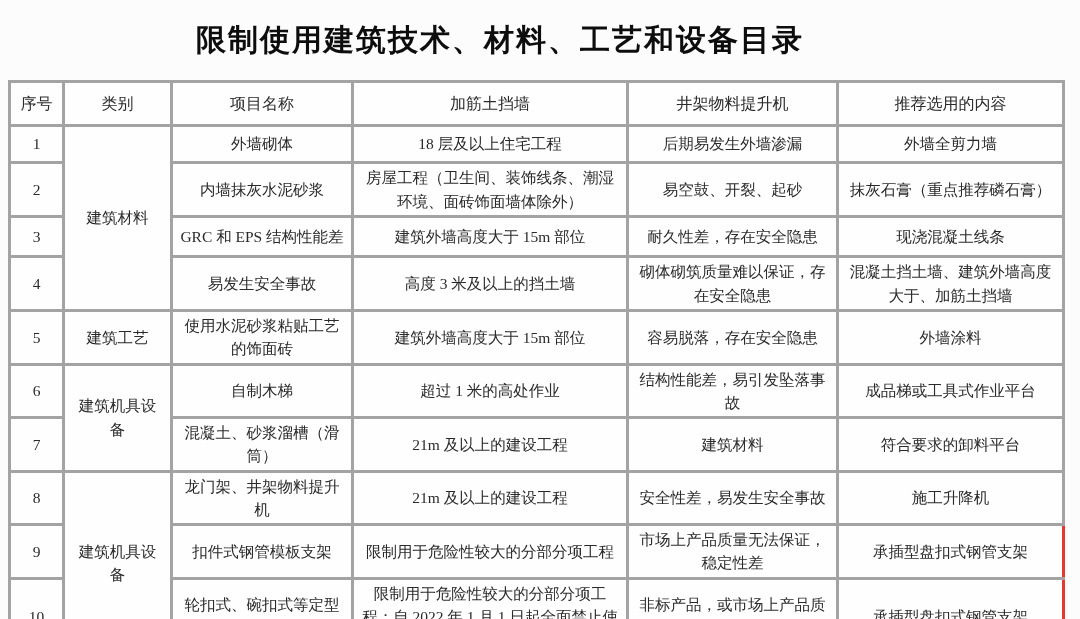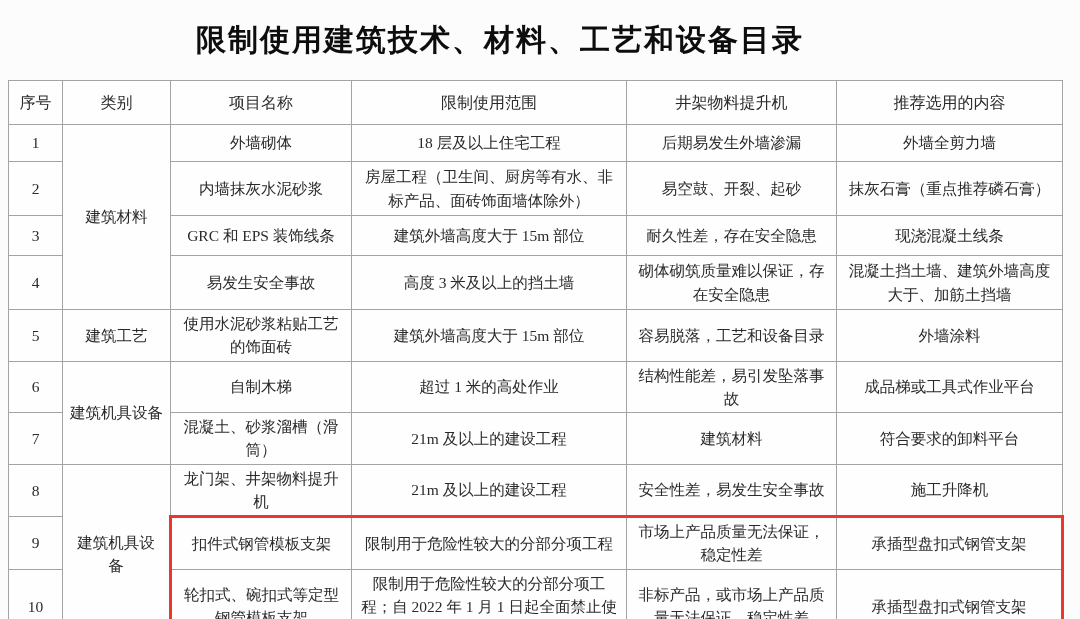--- a/index.html
+++ b/index.html
@@ -21,21 +21,21 @@
     letter-spacing: 2px;
   }
   table.catalog {
     border-collapse: collapse;
     table-layout: fixed;
     margin: 19px 0 0 8px;
     width: 1054px;
     background: #fefefe;
   }
   .catalog td, .catalog th {
-    border: 1px solid #a3a3a3;
+    border: 3px solid #a3a3a3;
     text-align: center;
     vertical-align: middle;
     font-size: 15.5px;
     font-weight: normal;
     line-height: 1.5;
     padding: 2px 7px;
     box-sizing: border-box;
     word-break: break-word;
   }
   .catalog th { font-size: 16px; }
@@ -79,64 +79,64 @@
       <col class="c-scope">
         <col class="c-reason">
         <col class="c-rec">
     </colgroup>
 
     <tbody>
         <tr class="rh">
       <th>序号</th>
       <th>类别</th>
       <th>项目名称</th>
-      <th>限制使用范围</th>
+      <th>加筋土挡墙</th>
       <th>井架物料提升机</th>
       <th>推荐选用的内容</th>
     </tr>
 
     <tr class="r1">
       <td>1</td>
       <td rowspan="4">建筑材料</td>
       <td>外墙砌体</td>
       <td>18 层及以上住宅工程</td>
       <td>后期易发生外墙渗漏</td>
       <td>外墙全剪力墙</td>
     </tr>
 
     <tr class="r2">
       <td>2</td>
       <td>内墙抹灰水泥砂浆</td>
-      <td>房屋工程（卫生间、厨房等有水、非标产品、面砖饰面墙体除外）</td>
+      <td>房屋工程（卫生间、装饰线条、潮湿环境、面砖饰面墙体除外）</td>
       <td>易空鼓、开裂、起砂</td>
       <td>抹灰石膏（重点推荐磷石膏）</td>
     </tr>
 
     <tr class="r3">
       <td>3</td>
-      <td>GRC 和 EPS 装饰线条</td>
+      <td>GRC 和 EPS 结构性能差</td>
       <td>建筑外墙高度大于 15m 部位</td>
       <td>耐久性差，存在安全隐患</td>
       <td>现浇混凝土线条</td>
     </tr>
 
     <tr class="r4">
       <td>4</td>
       <td>易发生安全事故</td>
       <td>高度 3 米及以上的挡土墙</td>
       <td>砌体砌筑质量难以保证，存在安全隐患</td>
       <td>混凝土挡土墙、建筑外墙高度大于、加筋土挡墙</td>
     </tr>
 
     <tr class="r5">
       <td>5</td>
       <td>建筑工艺</td>
       <td>使用水泥砂浆粘贴工艺的饰面砖</td>
       <td>建筑外墙高度大于 15m 部位</td>
-      <td>容易脱落，工艺和设备目录</td>
+      <td>容易脱落，存在安全隐患</td>
       <td>外墙涂料</td>
     </tr>
 
     <tr class="r6">
       <td>6</td>
       <td rowspan="2">建筑机具设备</td>
       <td>自制木梯</td>
       <td>超过 1 米的高处作业</td>
       <td>结构性能差，易引发坠落事故</td>
       <td>成品梯或工具式作业平台</td>

